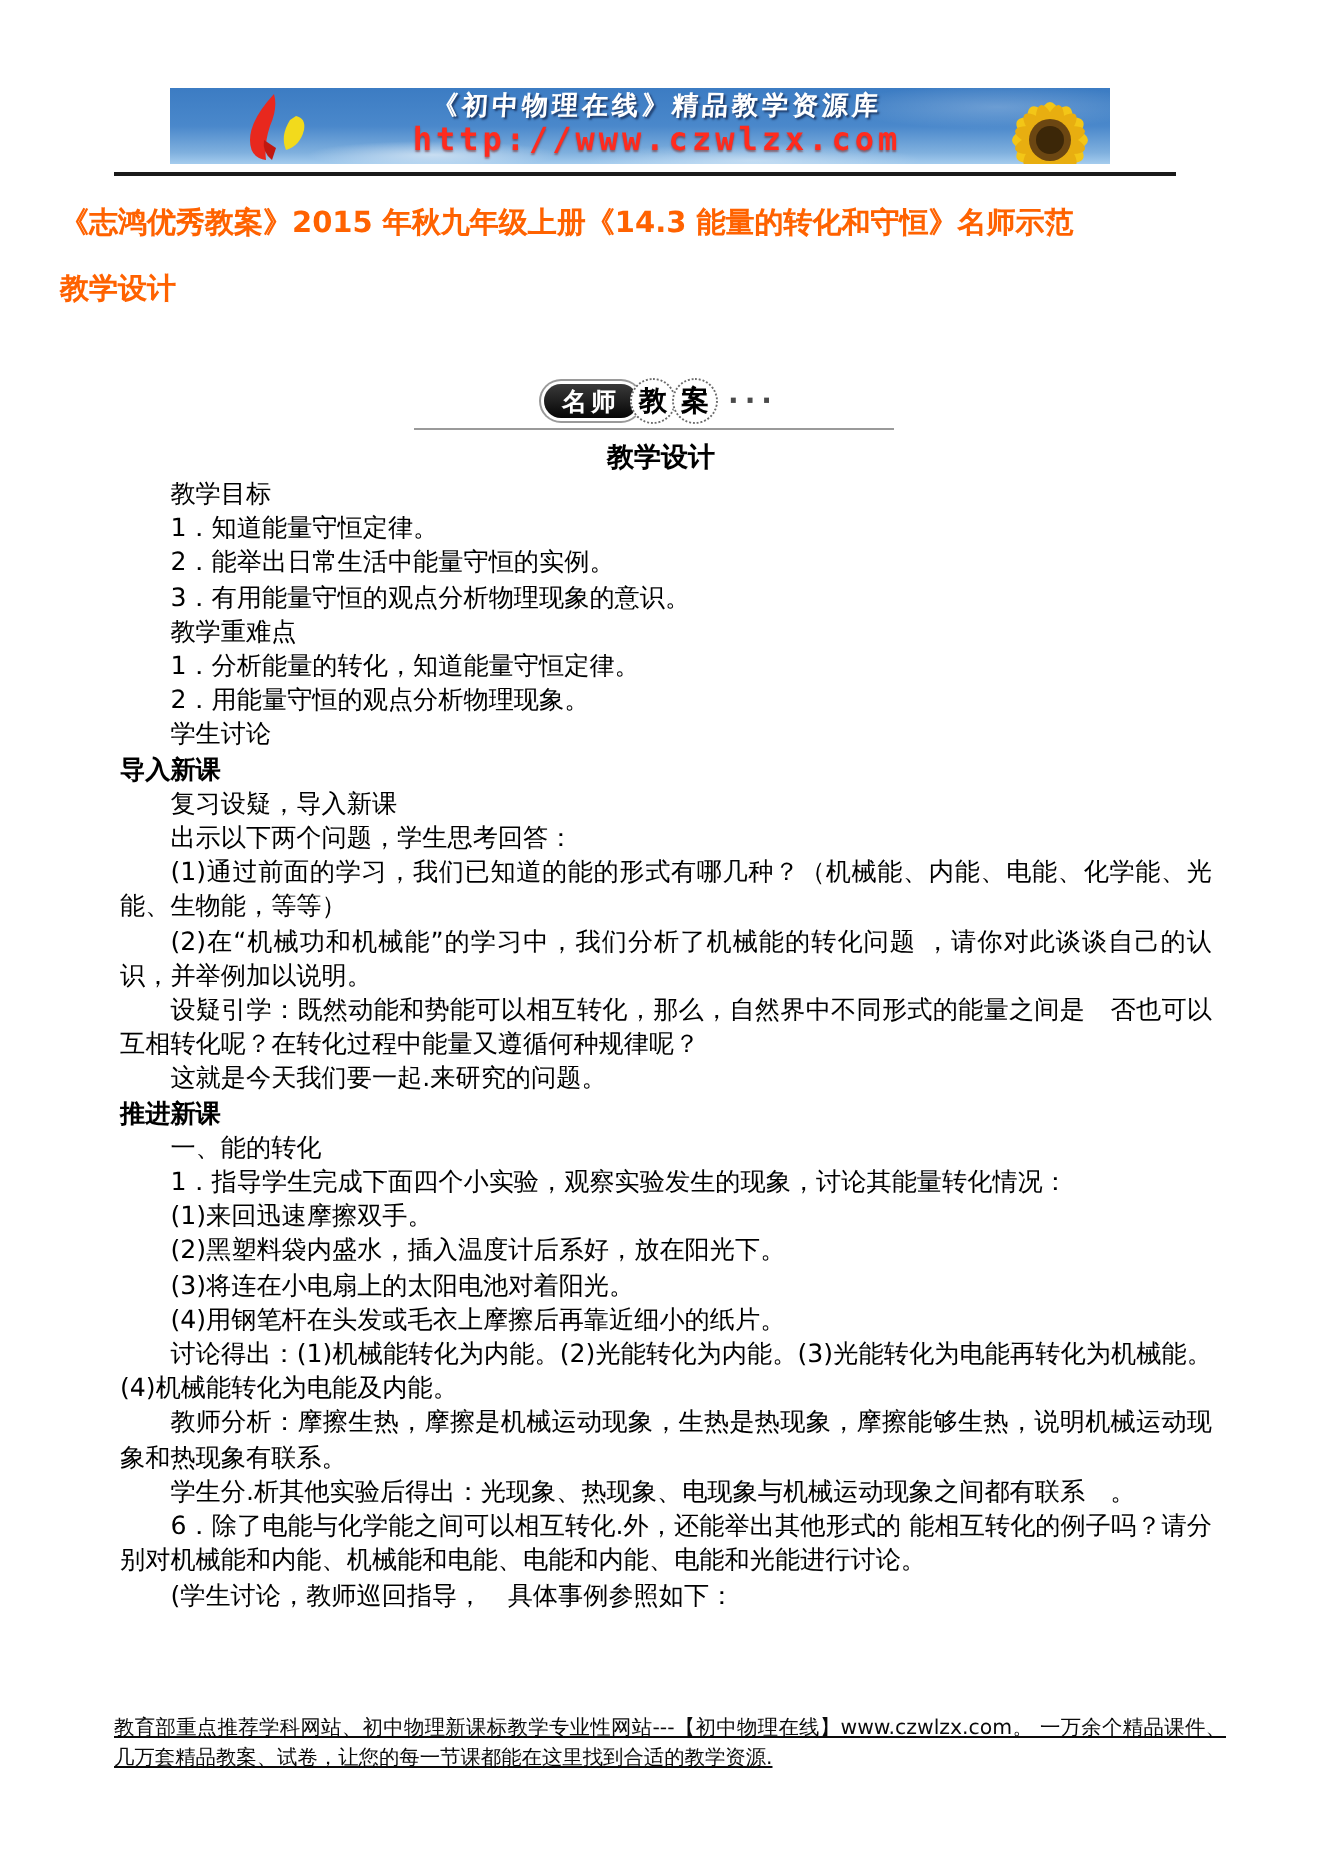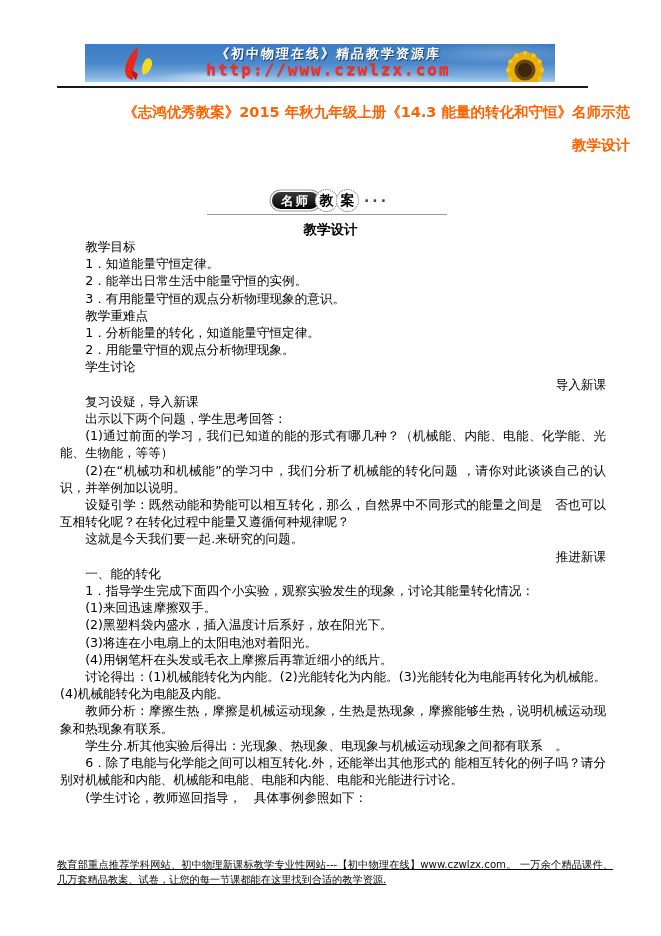--- a/index.html
+++ b/index.html
@@ -40,21 +40,21 @@
   .banner-sunflower { position: absolute; right: -4px; bottom: -14px; }
 
   .header-rule {
     position: absolute; left: 57px; top: 86px; width: 531px; height: 0;
     border-top: 2px solid #1a1a1a;
   }
 
   
   .doc-title {
     position: absolute; left: 30px; top: 96px; width: 600px;
-    margin: 0; text-align: right;
+    margin: 0; text-align: left;
     color: #ff6200; font-size: 14.5px; font-weight: bold; line-height: 33px;
   }
   .doc-title span { display: block; }
 
   
   .badge-line {
     position: absolute; left: 207px; top: 214px; width: 240px; height: 0;
     border-top: 1px solid #9a9a9a;
   }
   .badge-wrap {
@@ -89,21 +89,21 @@
   }
 
   
   .content {
     position: absolute; left: 60px; top: 238px; width: 546px;
     color: #000; font-size: 12.6px; line-height: 17.2px;
     text-align: justify;
   }
   .para { margin: 0; text-indent: 2em; }
   .para.p-bold { font-weight: normal; }
-  .para.p-center { text-align: right; font-weight: normal; text-indent: 0; }
+  .para.p-center { text-align: left; font-weight: bold; text-indent: 0; }
 
   
   .page-footer {
     position: absolute; left: 57px; top: 857px; width: 556px;
     color: #0a0a0a; font-size: 10.2px; line-height: 15px; text-align: justify; text-decoration: underline;
   }
 </style>
 </head>
 <body>
 

